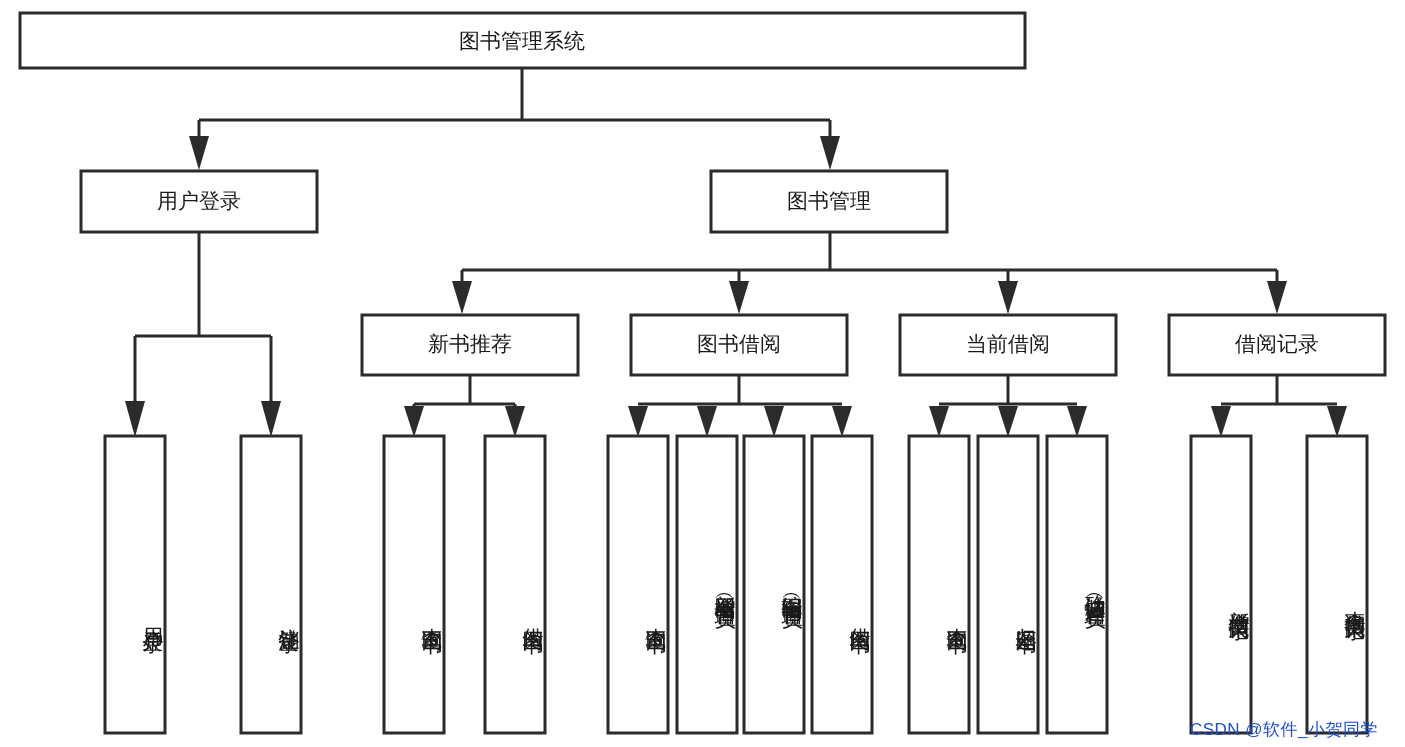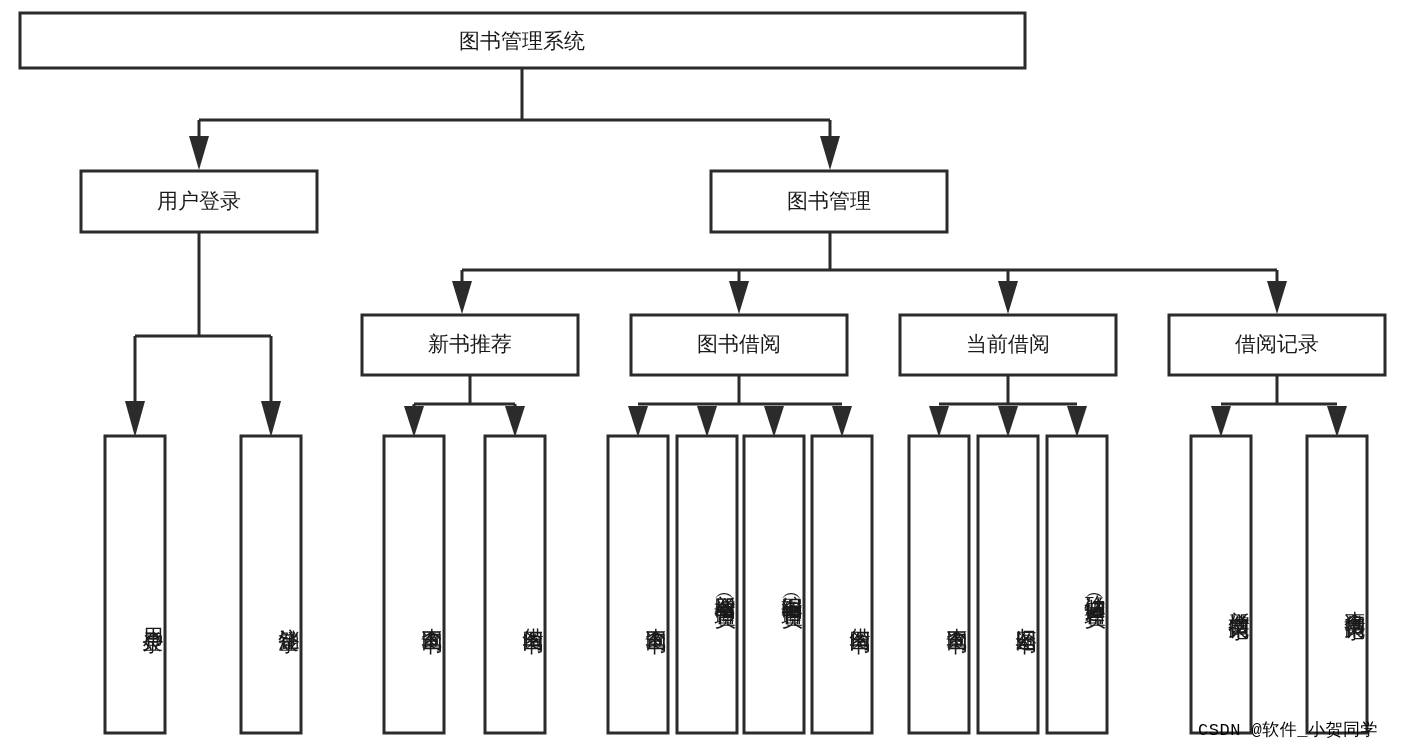--- a/index.html
+++ b/index.html
@@ -61,23 +61,23 @@
     display: flex;
     align-items: flex-start;
     justify-content: center;
     white-space: nowrap;
     pointer-events: none;
   }
   .watermark {
     position: absolute;
     right: 8px;
     bottom: 6px;
-    font-family: Liberation Mono, monospace;
+    font-family: Liberation Sans, sans-serif;
     font-size: 17px;
-    color: #000000;
+    color: #1d4ed8;
     letter-spacing: 0.5px;
     white-space: nowrap;
   }
 </style>
 </head>
 <body>
 
 <div id="diagram-root">
 
   <svg class="diagram" viewBox="0 0 1405 747" xmlns="http://www.w3.org/2000/svg">

